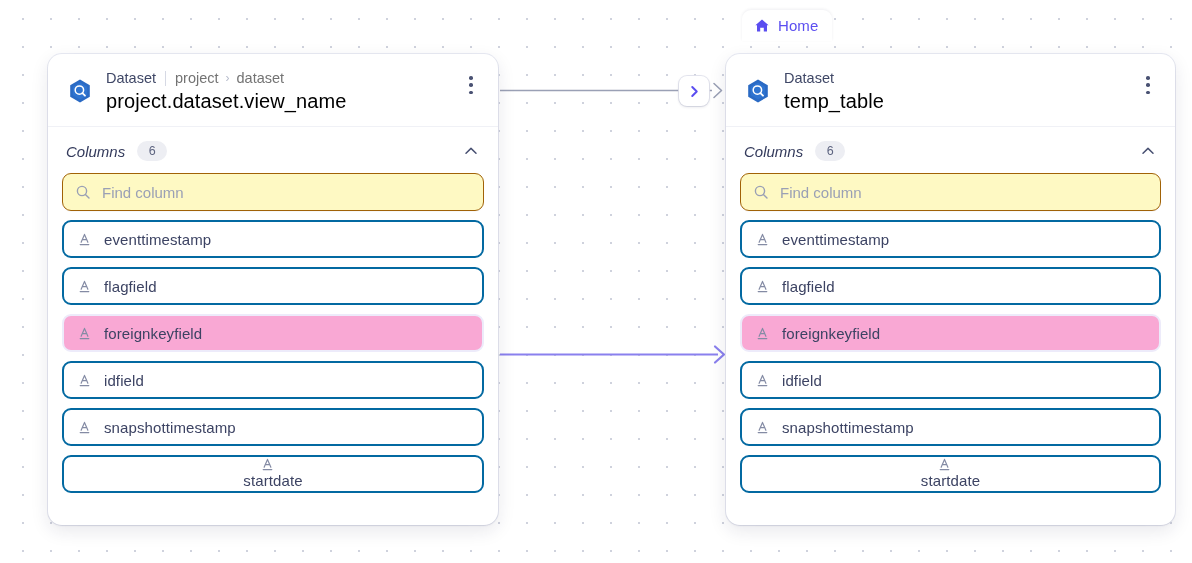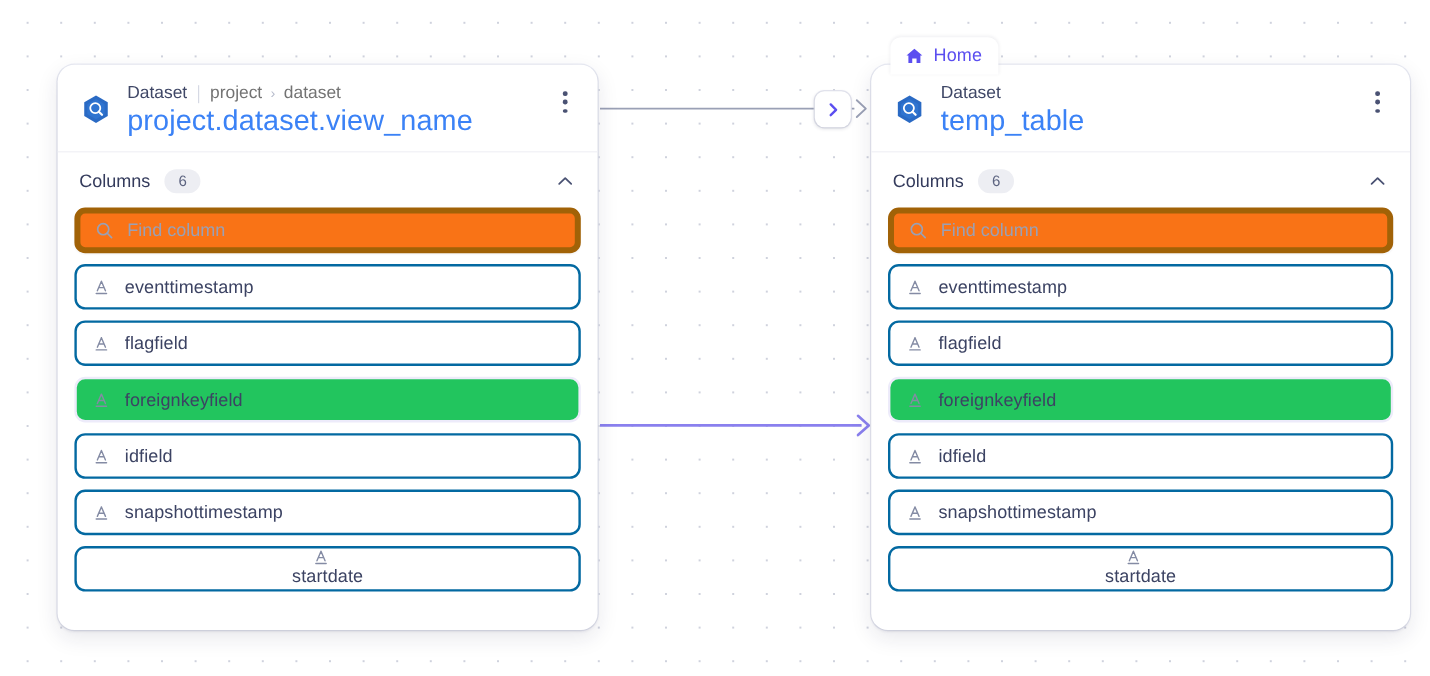--- a/index.html
+++ b/index.html
@@ -83,23 +83,23 @@
     display: inline-block;
     width: 1px;
     height: 15px;
     background: #d6d9e4;
     margin: 0 9px;
   }
   .bc-seg { color: #737373; }
   .bc-sep { color: #b7bccc; margin: 0 7px; font-size: 12px; }
 
   .title {
-    font-size: 24px;
+    font-size: 20px;
     line-height: 24px;
-    color: #3b82f6;
+    color: #000000;
     letter-spacing: 0.1px;
     white-space: nowrap;
   }
 
   .kebab {
     position: absolute;
     right: 18px;
     top: 20px;
     width: 18px;
     height: 22px;
@@ -112,21 +112,21 @@
   }
   .kebab i { display: block; width: 3.5px; height: 3.5px; border-radius: 50%; background: #4a5273; }
 
   
   .cols-head {
     display: flex;
     align-items: center;
     padding: 14px 18px 12px 18px;
     height: 46px;
   }
-  .cols-label { font-size: 15px; color: #343b5c; }
+  .cols-label { font-size: 15px; color: #343b5c; font-style: italic; }
   .cols-count {
     margin-left: 12px;
     background: #edeef3;
     color: #5d6480;
     font-size: 12.5px;
     line-height: 20px;
     min-width: 30px;
     height: 20px;
     border-radius: 10px;
     text-align: center;
@@ -134,25 +134,25 @@
   }
   .collapse-chevron { margin-left: auto; cursor: pointer; }
 
   
   .card-body { padding: 0 14px 14px 14px; }
 
   .search-box {
     display: flex;
     align-items: center;
     height: 38px;
-    border: 5px solid #a16207;
+    border: 1px solid #a16207;
     border-radius: 9px;
     padding: 0 12px;
     margin-bottom: 9px;
-    background: #f97316;
+    background: #fef9c3;
     box-shadow: 0 1px 1px rgba(28,32,64,0.03);
     cursor: text;
   }
   .search-box svg { flex: 0 0 16px; margin-right: 11px; }
   .search-box input {
     border: 0;
     outline: 0;
     flex: 1;
     font-family: inherit;
     font-size: 15px;
@@ -166,29 +166,29 @@
     align-items: center;
     height: 38px;
     border: 2px solid #0369a1;
     border-radius: 9px;
     margin-bottom: 9px;
     padding: 0 13px;
     background: #ffffff;
     cursor: pointer;
   }
   .col-row:last-child { margin-bottom: 0; flex-direction: column; }
-  .col-row.selected { background: #22c55e; border-color: #edebfa; text-align: center; }
+  .col-row.selected { background: #f9a8d4; border-color: #edebfa; text-align: center; }
   .type-icon { flex: 0 0 15px; margin-right: 12px; }
   .col-name { font-size: 15px; color: #3c4363; letter-spacing: 0.1px; }
 
   
   .home-tab {
     position: absolute;
     left: 742px;
-    top: 31px;
+    top: 10px;
     height: 31px;
     display: flex;
     align-items: center;
     gap: 8px;
     padding: 0 14px 0 12px;
     background: #ffffff;
     border-radius: 9px 9px 0 0;
     box-shadow: 0 -1px 3px rgba(28,32,64,0.07);
     z-index: 5;
     cursor: pointer;

